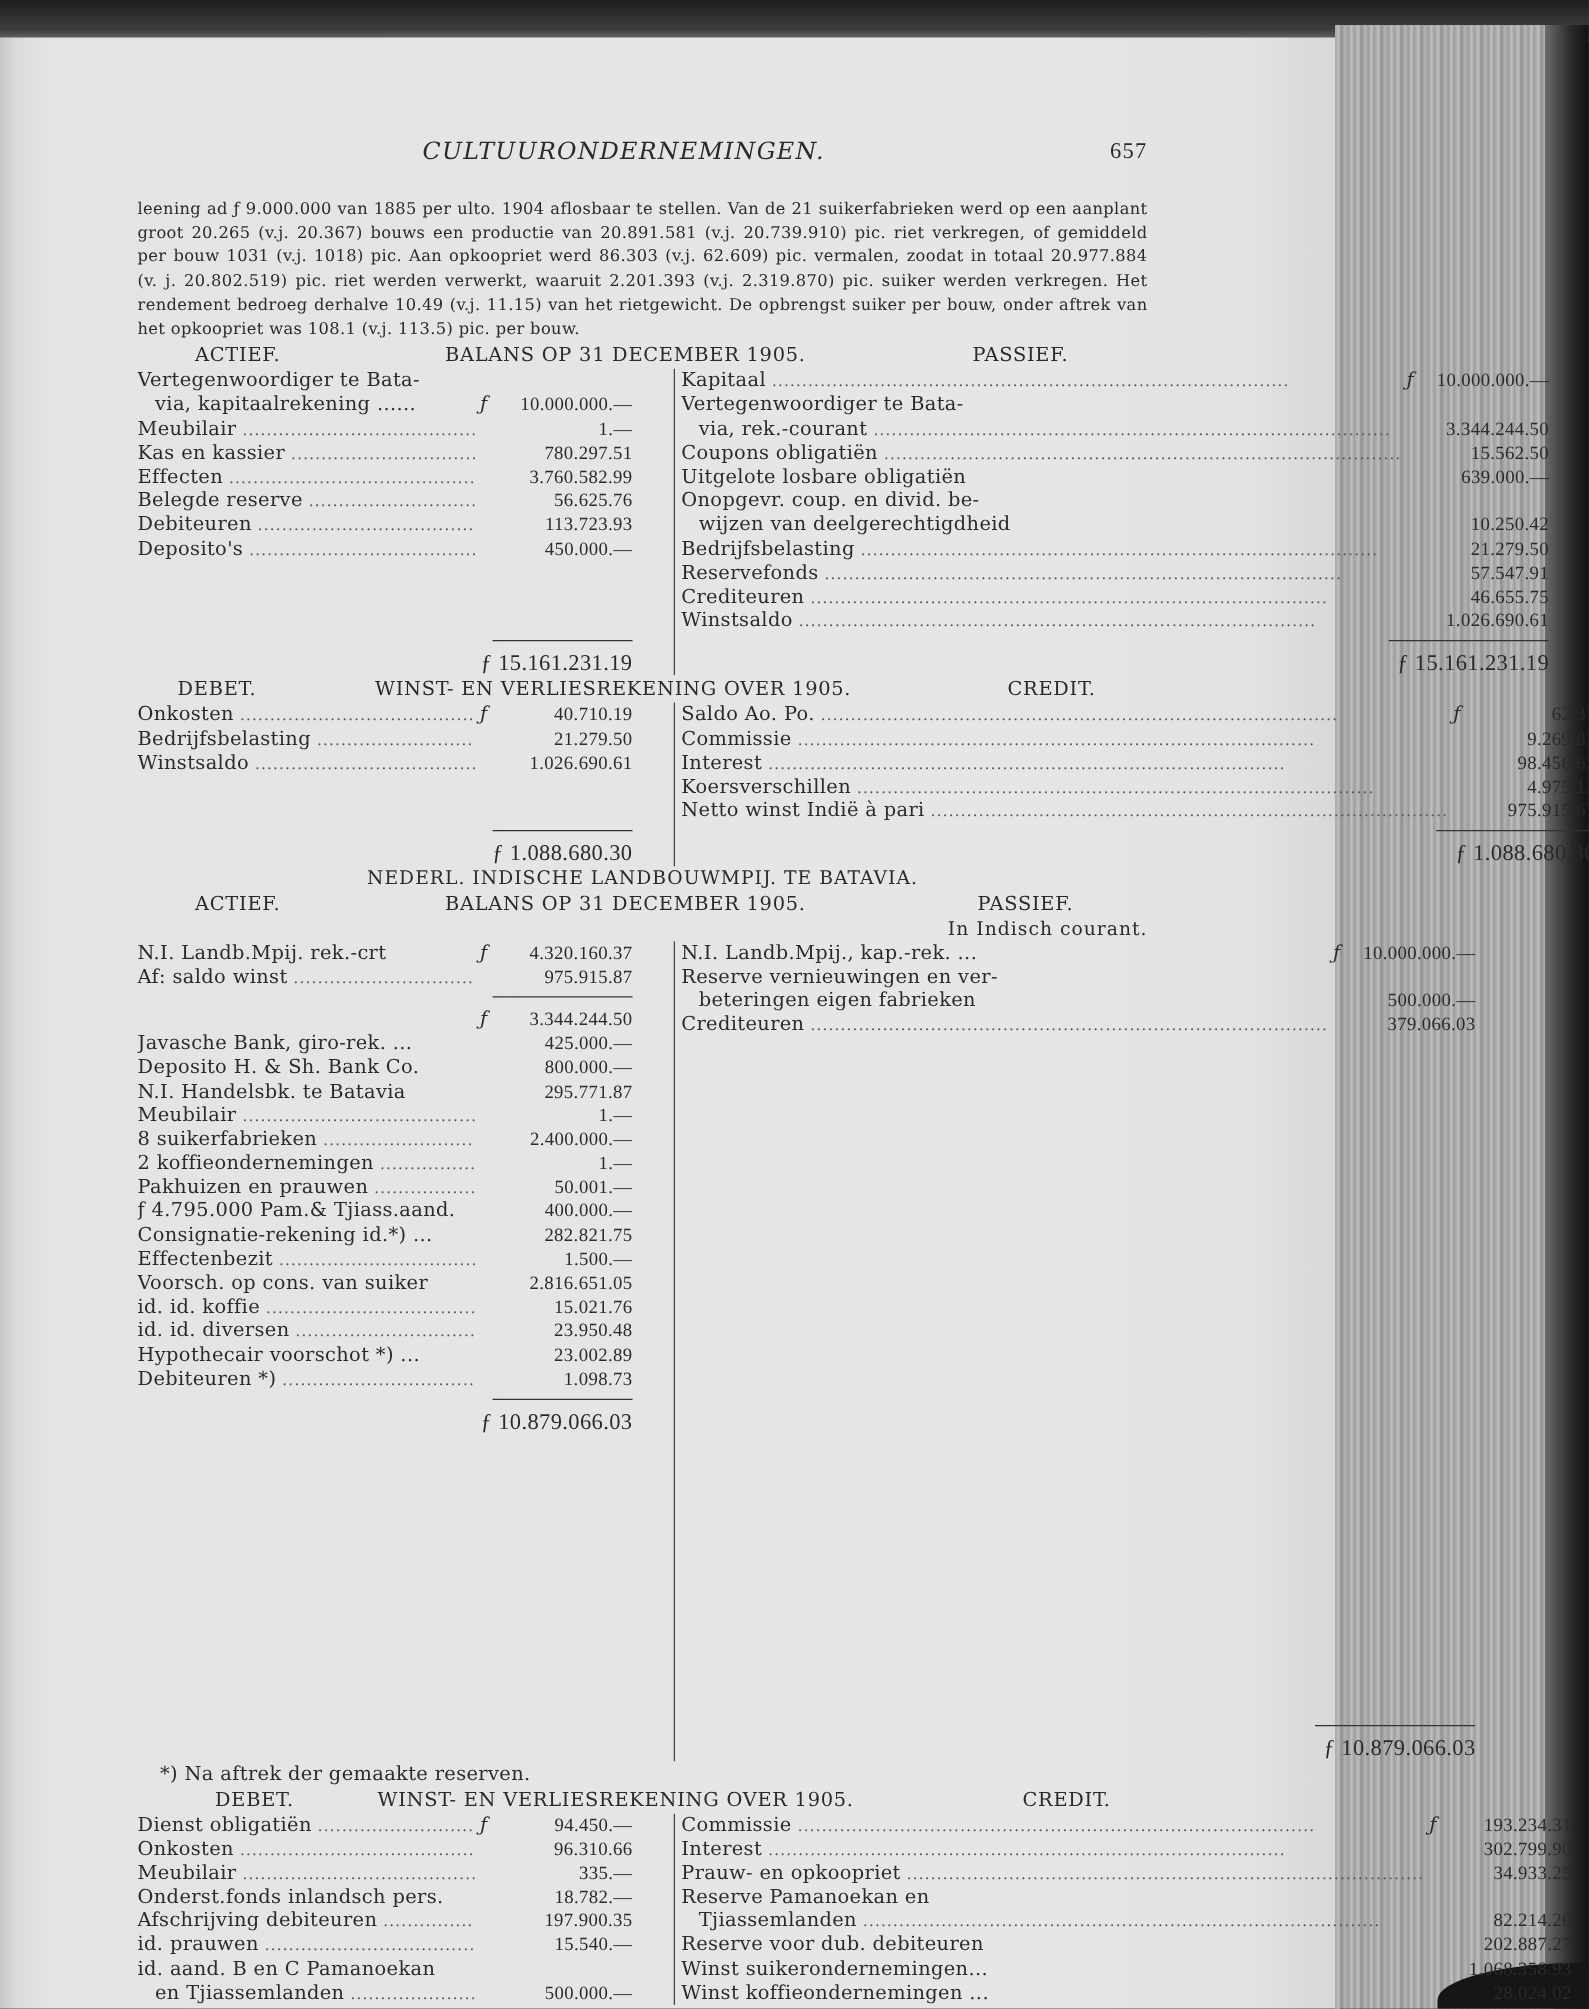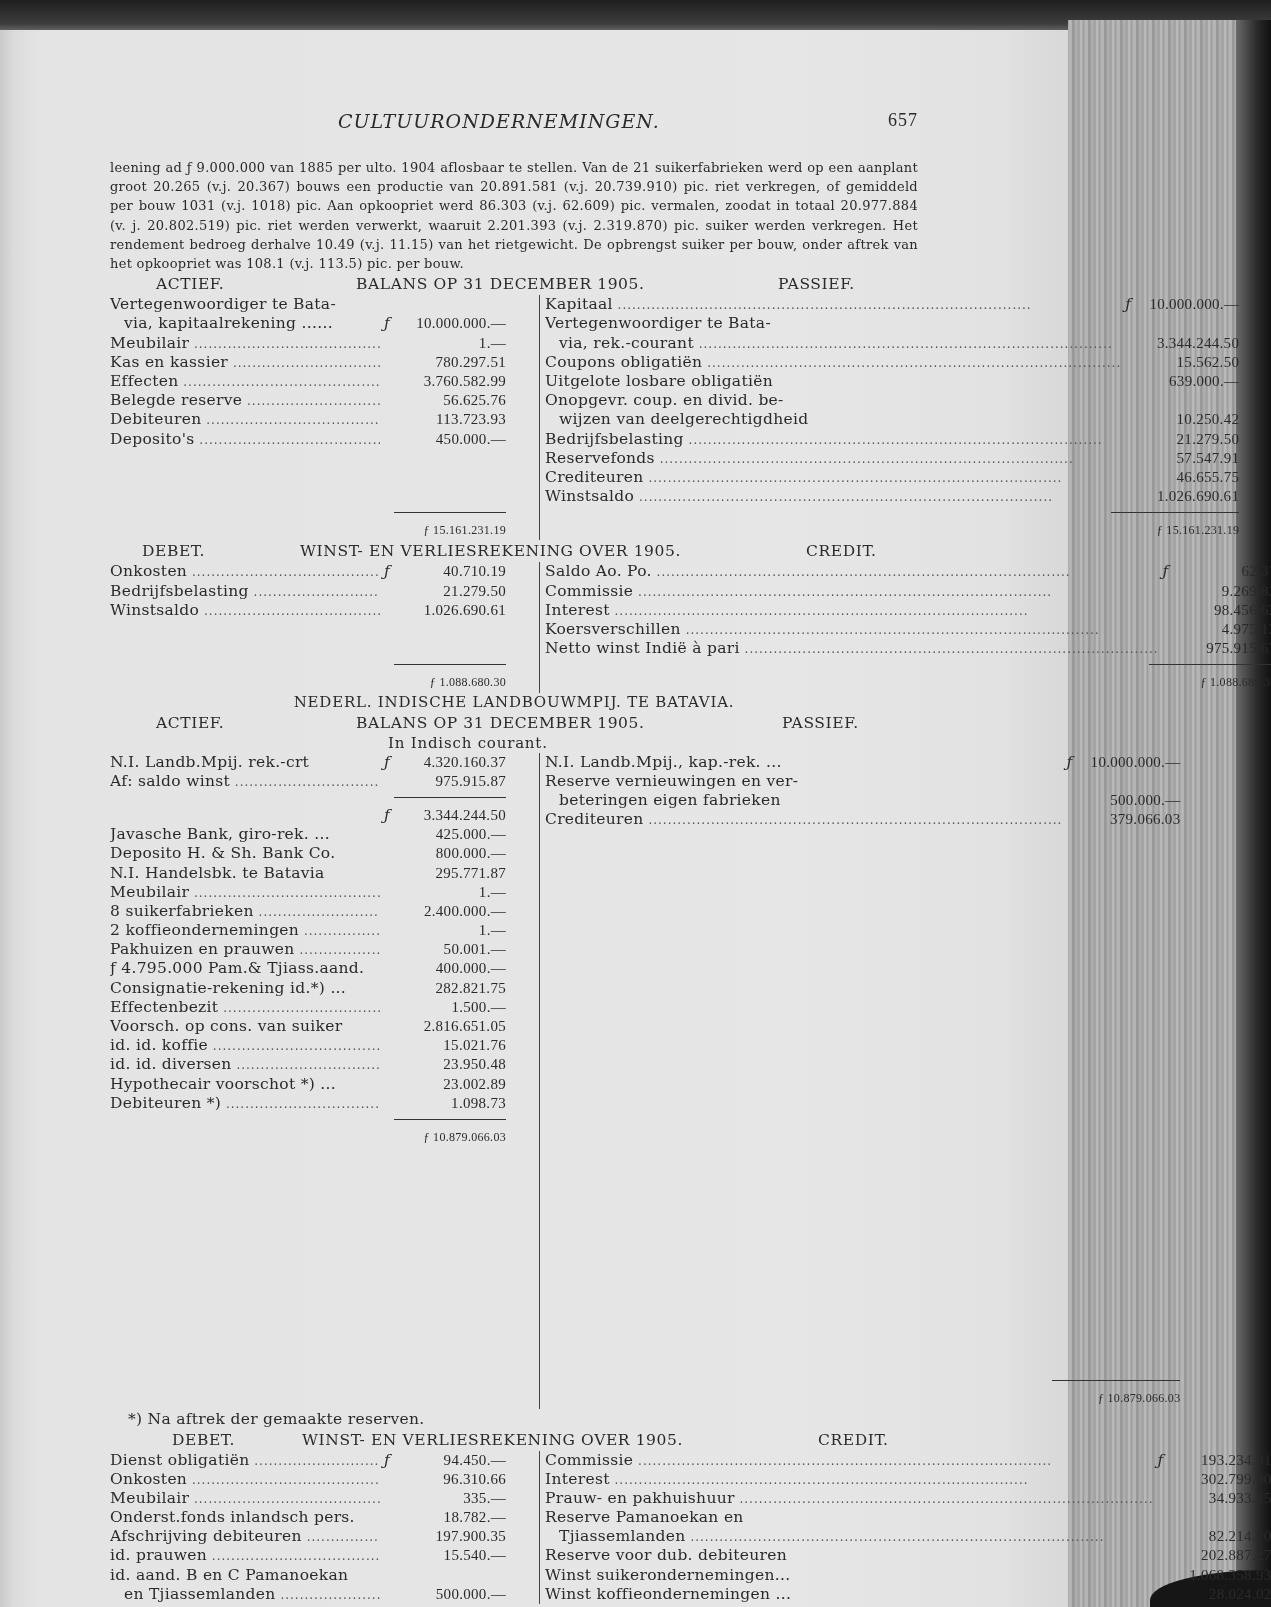--- a/index.html
+++ b/index.html
@@ -23,21 +23,21 @@
   .col-r{flex:1;border-left:1.5px solid #444;padding-left:5px;margin-left:33px;}
   .row{display:flex;align-items:baseline;height:19.2px;line-height:19.2px;white-space:nowrap;}
   .lbl{flex:1;overflow:hidden;position:relative;}
   .lbl.dots::after{content:" ......................................................................................";letter-spacing:1px;color:#555;font-size:12px;}
   .lbl.ind{padding-left:14px;}
   .fl{width:14px;text-align:center;font-style:italic;}
   .amt{width:112px;text-align:right;font-family:"Liberation Serif",serif;font-size:15px;}
   .col-r .amt{width:104px;}
   .rule{height:0;border-top:1.5px solid #333;margin:6px 0 8px auto;width:112px;}
   .col-r .rule{width:128px;}
-  .total .amt{font-size:12px;}
+  .total .amt{font-size:18px;}
   .spacer{height:19.2px;}
   .note{padding-left:18px;height:20px;line-height:20px;}
 </style>
 </head>
 <body>
 
 <div class="topband"></div>
 <div class="page"></div>
 <div class="leaves"></div>
 <div class="leaves-edge"></div>
@@ -243,21 +243,21 @@
         </div>
     </div>
   </div>
 
   <div class="center-line">NEDERL. INDISCHE LANDBOUWMPIJ. TE BATAVIA.</div>
   <div class="hdr3">
     <span style="left:46px">ACTIEF.</span>
     <span style="left:246px">BALANS OP 31 DECEMBER 1905.</span>
     <span style="left:672px">PASSIEF.</span>
   </div>
-  <div class="center-line" style="text-align:left;padding-left:278px">In Indisch courant.</div>
+  <div class="center-line" style="text-align:right;padding-left:278px">In Indisch courant.</div>
   <div class="ledger">
     <div class="col-l">
       <div id="b2-actief-top">
           <div class="row">
             <span class="lbl">N.I. Landb.Mpij. rek.-crt</span>
             <span class="fl">ƒ</span>
             <span class="amt">4.320.160.37</span>
           </div>
           <div class="row">
             <span class="lbl dots">Af: saldo winst</span>
@@ -444,21 +444,21 @@
             <span class="lbl dots">Commissie</span>
             <span class="fl">ƒ</span>
             <span class="amt">193.234.31</span>
           </div>
           <div class="row">
             <span class="lbl dots">Interest</span>
             <span class="fl"></span>
             <span class="amt">302.799.90</span>
           </div>
           <div class="row">
-            <span class="lbl dots">Prauw- en pakhuishuur</span>
+            <span class="lbl dots">Prauw- en opkoopriet</span>
             <span class="fl"></span>
             <span class="amt">34.933.25</span>
           </div>
           <div class="row">
             <span class="lbl">Reserve Pamanoekan en</span>
             <span class="fl"></span>
             <span class="amt"></span>
           </div>
           <div class="row">
             <span class="lbl dots ind">Tjiassemlanden</span>

